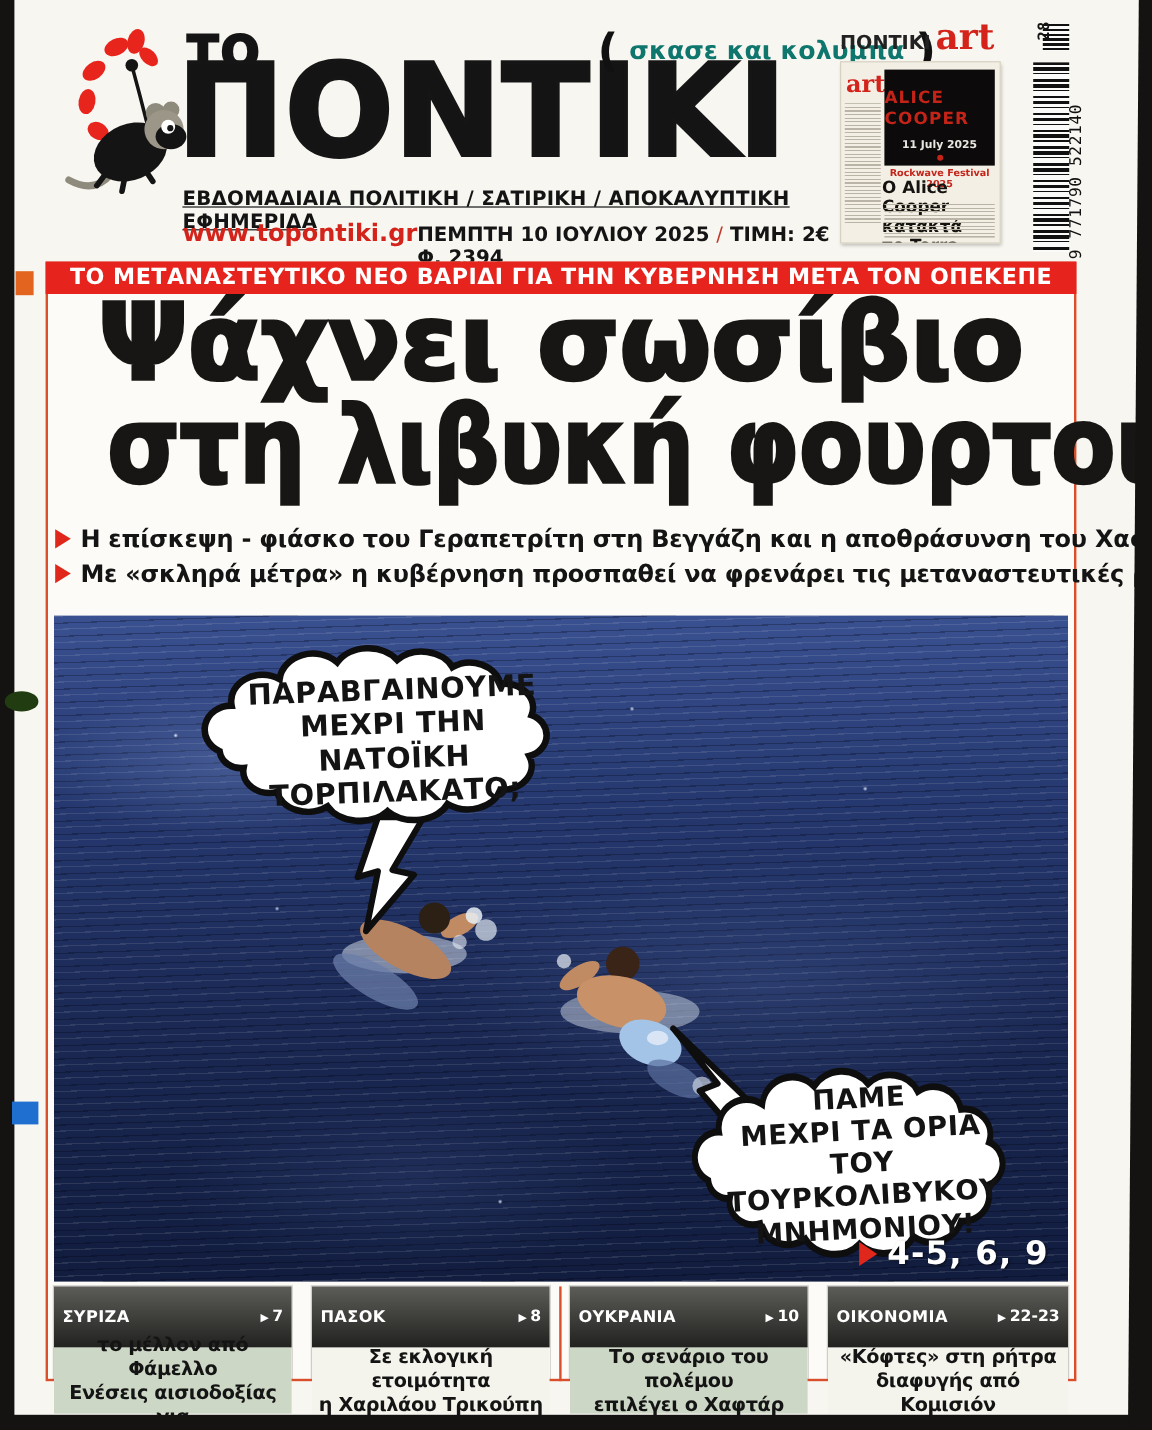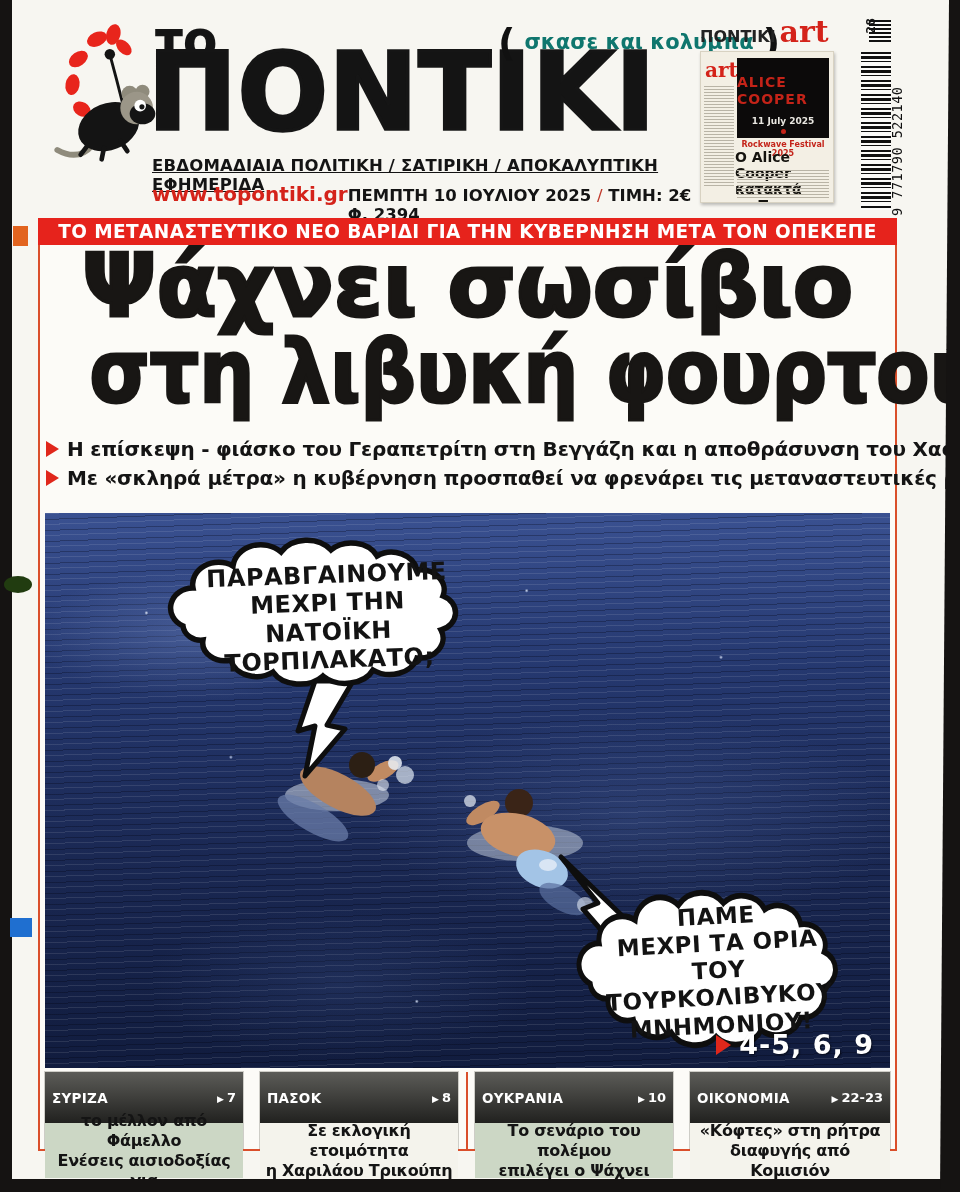--- a/index.html
+++ b/index.html
@@ -321,21 +321,21 @@
       </div>
     </div>
 
     <div class="teaser">
       <div class="teaser-head">
         <span class="th-section">ΟΥΚΡΑΝΙΑ</span>
         <span class="th-page"><span class="mini-tri">▶</span><span>10</span></span>
       </div>
       <div class="teaser-body tinted">
         <span>Το σενάριο του πολέμου</span>
-        <span>επιλέγει ο Ψάχνει</span>
+        <span>επιλέγει ο Χαφτάρ</span>
       </div>
     </div>
 
     <div class="teaser">
       <div class="teaser-head">
         <span class="th-section">ΟΙΚΟΝΟΜΙΑ</span>
         <span class="th-page"><span class="mini-tri">▶</span><span>22-23</span></span>
       </div>
       <div class="teaser-body plain">
         <span>«Κόφτες» στη ρήτρα</span>

